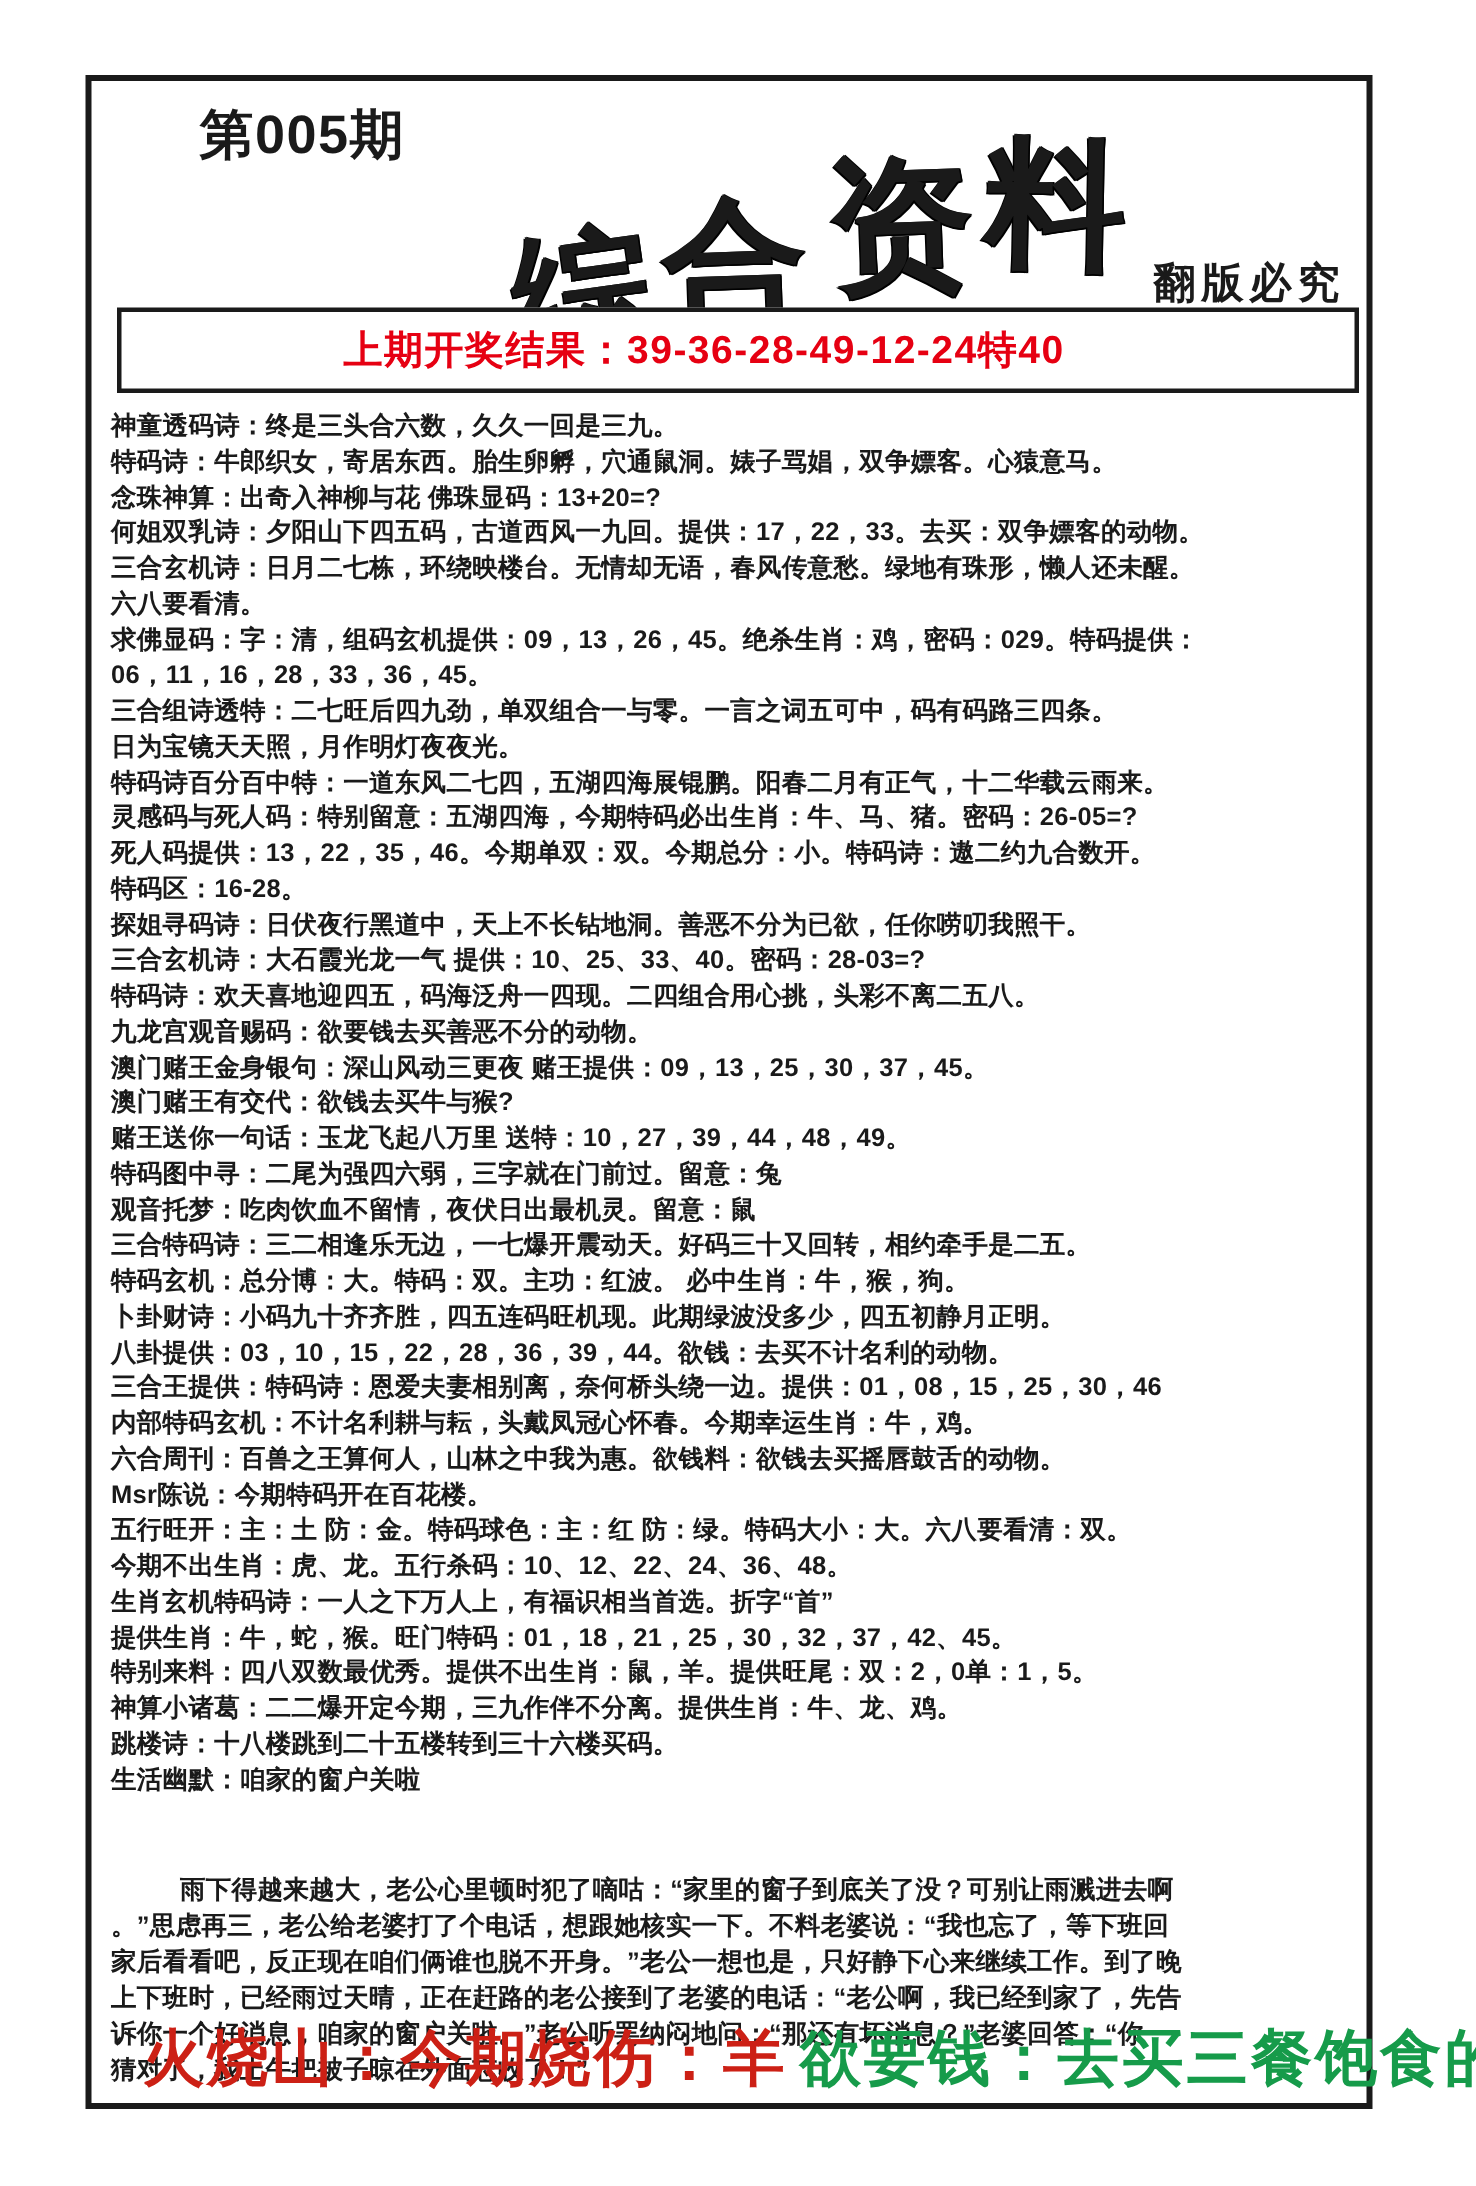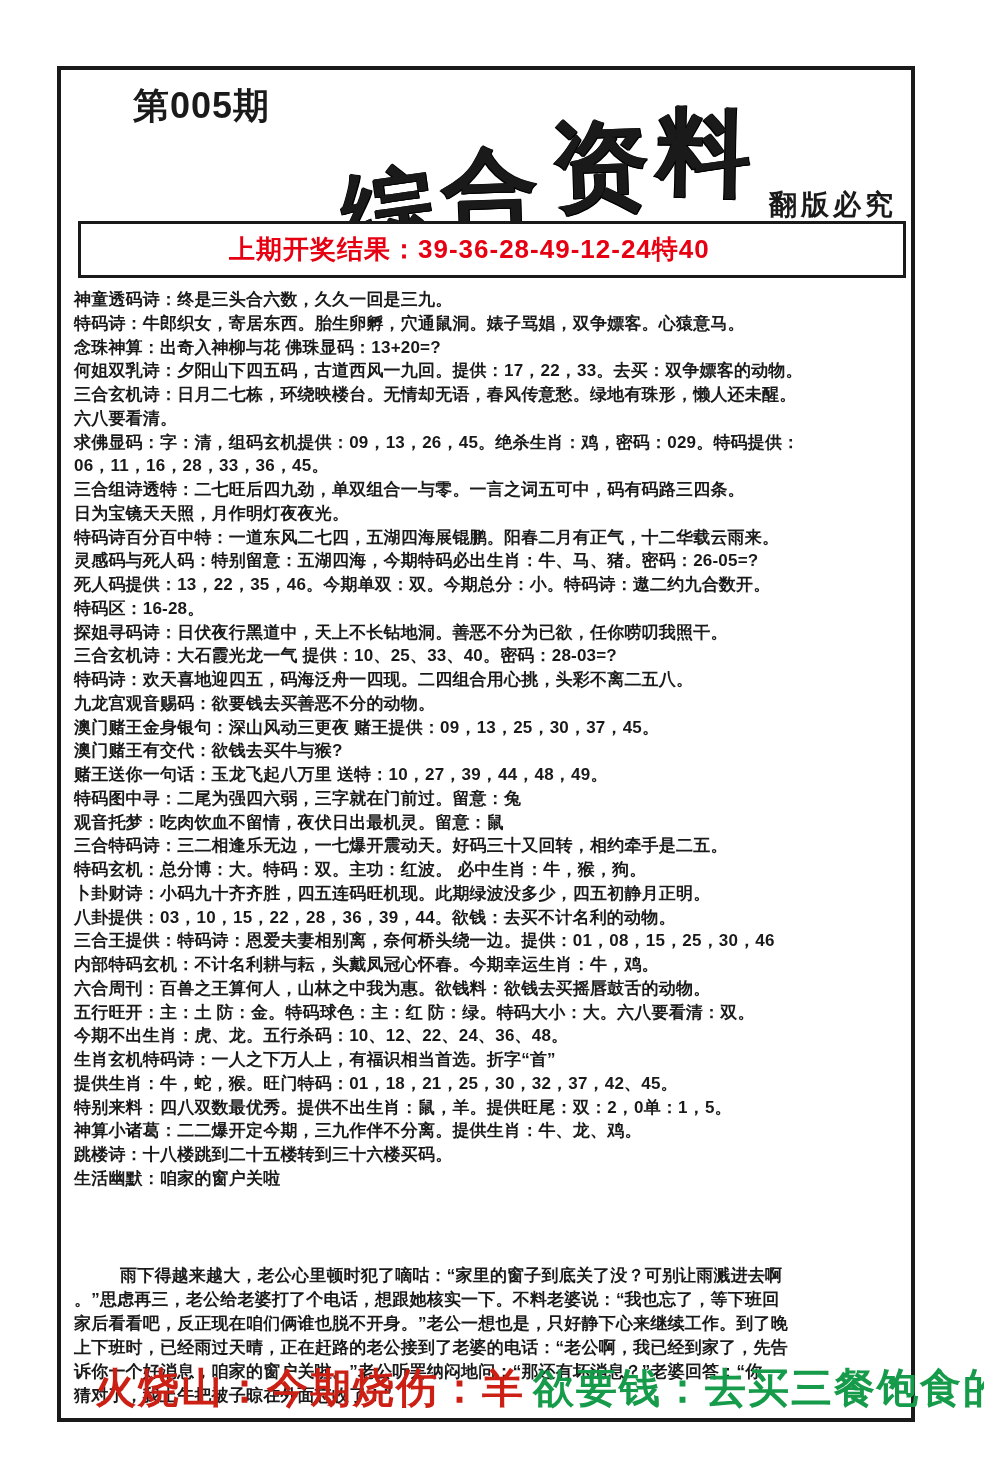--- a/index.html
+++ b/index.html
@@ -1,18 +1,18 @@
 <!DOCTYPE html>
 <html><head>
 <meta charset="utf-8">
 <style>
   html,body{margin:0;padding:0;background:#ffffff;}
   .page{position:relative;width:984px;height:1457px;background:#ffffff;overflow:hidden;
         font-family:"Liberation Sans",sans-serif;color:#1a1a1a;}
-  .frame{position:absolute;left:57px;top:66px;width:858px;height:1356px;
+  .frame{position:absolute;left:57px;top:50px;width:858px;height:1356px;
          border:4px solid #1a1a1a;box-sizing:border-box;background:#fff;}
   
   .issue{position:absolute;left:72px;top:12px;font-size:36px;font-weight:700;letter-spacing:1px;}
   .site-title{position:absolute;left:266px;top:6px;font-size:42px;font-weight:900;letter-spacing:3px;}
   .main-title{position:absolute;left:205px;top:36px;width:560px;text-align:center;
               transform:rotate(-2deg);white-space:nowrap;}
   .mt-c{display:inline-block;font-weight:900;
         text-shadow:1px 0 0 #000,0 1px 0 #000,1px 1px 0 #000,-1px 1px 0 #000;}
   .mt-c0{font-size:92px;transform:translateY(34px) rotate(-6deg);}
   .mt-c1{font-size:96px;transform:translateY(20px);margin-left:8px;}
@@ -82,20 +82,21 @@
         <div class="line">赌王送你一句话：玉龙飞起八万里  送特：10，27，39，44，48，49。</div>
         <div class="line">特码图中寻：二尾为强四六弱，三字就在门前过。留意：兔</div>
         <div class="line">观音托梦：吃肉饮血不留情，夜伏日出最机灵。留意：鼠</div>
         <div class="line">三合特码诗：三二相逢乐无边，一七爆开震动天。好码三十又回转，相约牵手是二五。</div>
         <div class="line">特码玄机：总分博：大。特码：双。主功：红波。  必中生肖：牛，猴，狗。</div>
         <div class="line">卜卦财诗：小码九十齐齐胜，四五连码旺机现。此期绿波没多少，四五初静月正明。</div>
         <div class="line">八卦提供：03，10，15，22，28，36，39，44。欲钱：去买不计名利的动物。</div>
         <div class="line">三合王提供：特码诗：恩爱夫妻相别离，奈何桥头绕一边。提供：01，08，15，25，30，46</div>
         <div class="line">内部特码玄机：不计名利耕与耘，头戴凤冠心怀春。今期幸运生肖：牛，鸡。</div>
         <div class="line">六合周刊：百兽之王算何人，山林之中我为惠。欲钱料：欲钱去买摇唇鼓舌的动物。</div>
+        <div class="line">Msr陈说：今期特码开在百花楼。</div>
         <div class="line">五行旺开：主：土 防：金。特码球色：主：红 防：绿。特码大小：大。六八要看清：双。</div>
         <div class="line">今期不出生肖：虎、龙。五行杀码：10、12、22、24、36、48。</div>
         <div class="line">生肖玄机特码诗：一人之下万人上，有福识相当首选。折字“首”</div>
         <div class="line">提供生肖：牛，蛇，猴。旺门特码：01，18，21，25，30，32，37，42、45。</div>
         <div class="line">特别来料：四八双数最优秀。提供不出生肖：鼠，羊。提供旺尾：双：2，0单：1，5。</div>
         <div class="line">神算小诸葛：二二爆开定今期，三九作伴不分离。提供生肖：牛、龙、鸡。</div>
         <div class="line">跳楼诗：十八楼跳到二十五楼转到三十六楼买码。</div>
         <div class="line">生活幽默：咱家的窗户关啦</div>
       </div>
 

